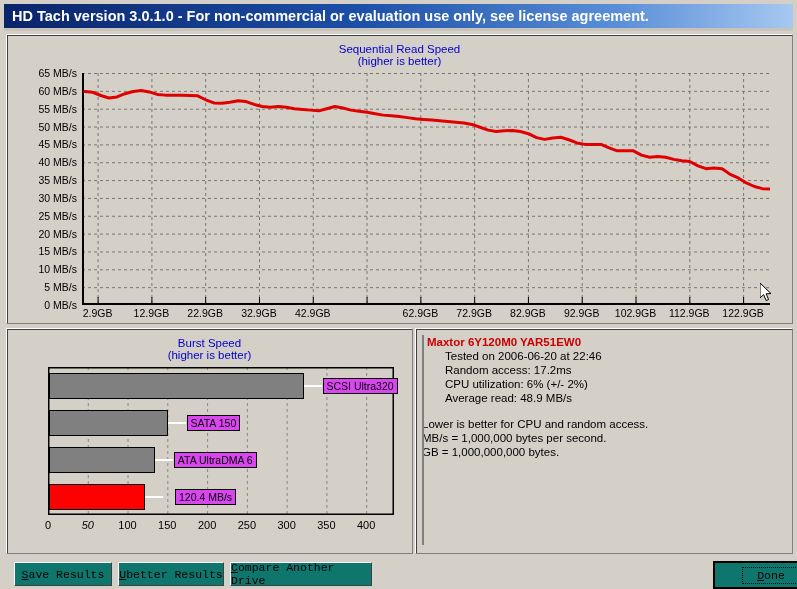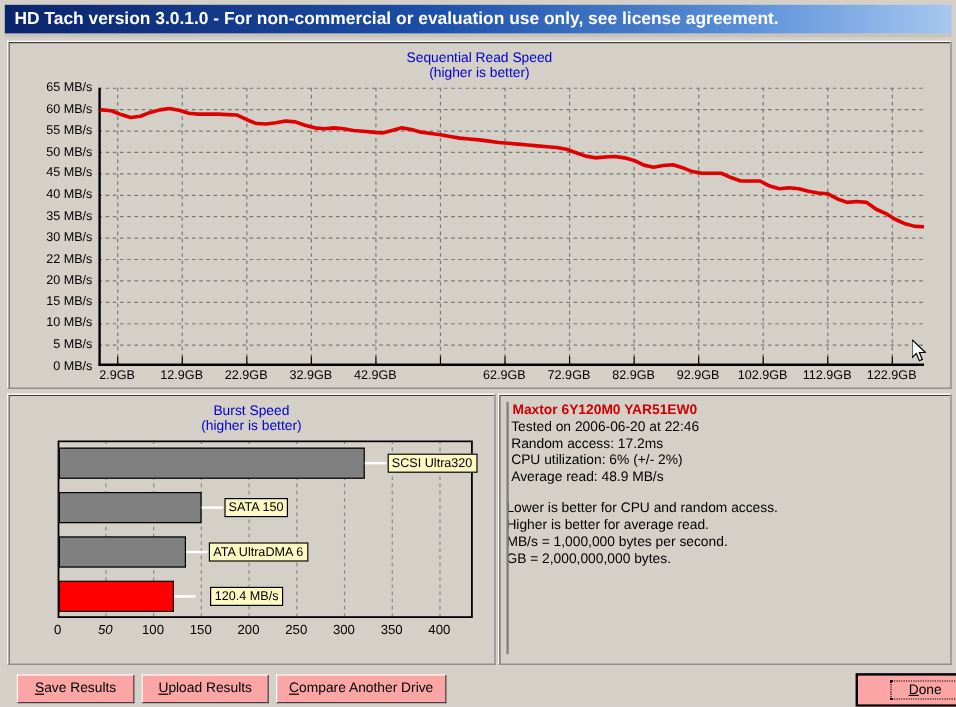--- a/index.html
+++ b/index.html
@@ -70,43 +70,43 @@
   #burst-plot{position:absolute;left:41px;top:38px;width:346px;height:148px;}
   .burst-xlabel{
     position:absolute;text-align:center;font-size:11px;white-space:nowrap;
     transform:translateX(-50%);color:#000;
   }
   #burst-xlabels{position:absolute;left:0;top:190px;width:405px;height:16px;}
   .bar{position:absolute;height:26px;}
   .bar-gray{background:#808080;border:1px solid #000;box-sizing:border-box;}
   .bar-red{background:#ff0000;border:1px solid #000;box-sizing:border-box;}
   .callout{
-    position:absolute;background:#fef9c3;border:1px solid #000;
+    position:absolute;background:#d946ef;border:1px solid #000;
     font-size:10.5px;padding:1px 3px;white-space:nowrap;
     transform:translateY(-50%);line-height:12px;
   }
   .leader{position:absolute;height:2px;background:#ffffff;transform:translateY(-50%);}
 
   
   #info-inner{position:absolute;left:6px;top:6px;width:362px;height:210px;}
   .info-title{color:#cc0000;font-weight:bold;font-size:11.5px;line-height:14px;}
-  .info-line{font-size:11.5px;line-height:14px;padding-left:4px;white-space:nowrap;}
+  .info-line{font-size:11.5px;line-height:14px;padding-left:23px;white-space:nowrap;}
   .info-line2{font-size:11.5px;line-height:14px;white-space:nowrap;}
   .info-gap{height:12px;}
   #info-bar{
     position:absolute;left:0;top:0;width:2px;height:210px;background:#808080;
   }
 
   
   #bottombar{position:absolute;left:0;top:556px;width:797px;height:33px;}
   .btn{
-    position:absolute;height:22px;background:#fca5a5;
+    position:absolute;height:22px;background:#0f766e;
     border-top:1px solid #ffffff;border-left:1px solid #ffffff;
     border-right:1px solid #404040;border-bottom:1px solid #404040;
-    font-family:Liberation Sans, sans-serif;font-size:11.5px;
+    font-family:Liberation Mono, monospace;font-size:11.5px;
     display:flex;align-items:center;justify-content:center;
     color:#000;cursor:default;
   }
   .btn-done{
     border:2px solid #000;
   }
   .btn-done .focus{
     border:1px dotted #000;padding:1px 14px;
   }
   .accel{text-decoration:underline;}
@@ -128,21 +128,21 @@
     </div>
     <div id="seq-ylabels">
         <div class="seq-ylabel" style="top: 38px;">65 MB/s</div>
         <div class="seq-ylabel" style="top: 55.8462px;">60 MB/s</div>
         <div class="seq-ylabel" style="top: 73.6923px;">55 MB/s</div>
         <div class="seq-ylabel" style="top: 91.5385px;">50 MB/s</div>
         <div class="seq-ylabel" style="top: 109.385px;">45 MB/s</div>
         <div class="seq-ylabel" style="top: 127.231px;">40 MB/s</div>
         <div class="seq-ylabel" style="top: 145.077px;">35 MB/s</div>
         <div class="seq-ylabel" style="top: 162.923px;">30 MB/s</div>
-        <div class="seq-ylabel" style="top: 180.769px;">22 MB/s</div>
+        <div class="seq-ylabel" style="top: 180.769px;">25 MB/s</div>
         <div class="seq-ylabel" style="top: 198.615px;">20 MB/s</div>
         <div class="seq-ylabel" style="top: 216.462px;">15 MB/s</div>
         <div class="seq-ylabel" style="top: 234.308px;">10 MB/s</div>
         <div class="seq-ylabel" style="top: 252.154px;">5 MB/s</div>
         <div class="seq-ylabel" style="top: 270px;">0 MB/s</div>
       </div>
     <div id="seq-plot">
       <svg id="seq-svg" width="688" height="232" viewBox="0 0 688 232">
           <line x1="0" y1="0.5" x2="688" y2="0.5" stroke="#777777" stroke-width="1" stroke-dasharray="3,3"></line>
           <line x1="0" y1="18.34615384615384" x2="688" y2="18.34615384615384" stroke="#777777" stroke-width="1" stroke-dasharray="3,3"></line>
@@ -260,32 +260,31 @@
       <div id="info-bar"></div>
       <div class="info-line" style="padding-left:5px;">
         <span class="info-title">Maxtor 6Y120M0 YAR51EW0</span>
       </div>
       <div class="info-line">Tested on 2006-06-20 at 22:46</div>
       <div class="info-line">Random access: 17.2ms</div>
       <div class="info-line">CPU utilization: 6% (+/- 2%)</div>
       <div class="info-line">Average read: 48.9 MB/s</div>
       <div class="info-gap"></div>
       <div class="info-line2">Lower is better for CPU and random access.</div>
-      <div class="info-line2">Higher is better for average read.</div>
       <div class="info-line2">MB/s = 1,000,000 bytes per second.</div>
-      <div class="info-line2">GB = 2,000,000,000 bytes.</div>
+      <div class="info-line2">GB = 1,000,000,000 bytes.</div>
     </div>
   </div>
 
   <div id="bottombar">
     <div class="btn" id="btn-save" style="left:14px;top:6px;width:96px;">
       <span><span class="accel">S</span><span>ave Results</span></span>
     </div>
     <div class="btn" id="btn-upload" style="left:118px;top:6px;width:104px;">
-      <span><span class="accel">U</span><span>pload Results</span></span>
+      <span><span class="accel">U</span><span>better Results</span></span>
     </div>
     <div class="btn" id="btn-compare" style="left:230px;top:6px;width:140px;">
       <span><span class="accel">C</span><span>ompare Another Drive</span></span>
     </div>
 
     <div class="btn btn-done" id="btn-done" style="left:713px;top:5px;width:72px;height:24px;padding-left:20px;">
       <span class="focus"><span class="accel">D</span><span>one</span></span>
     </div>
   </div>
 

